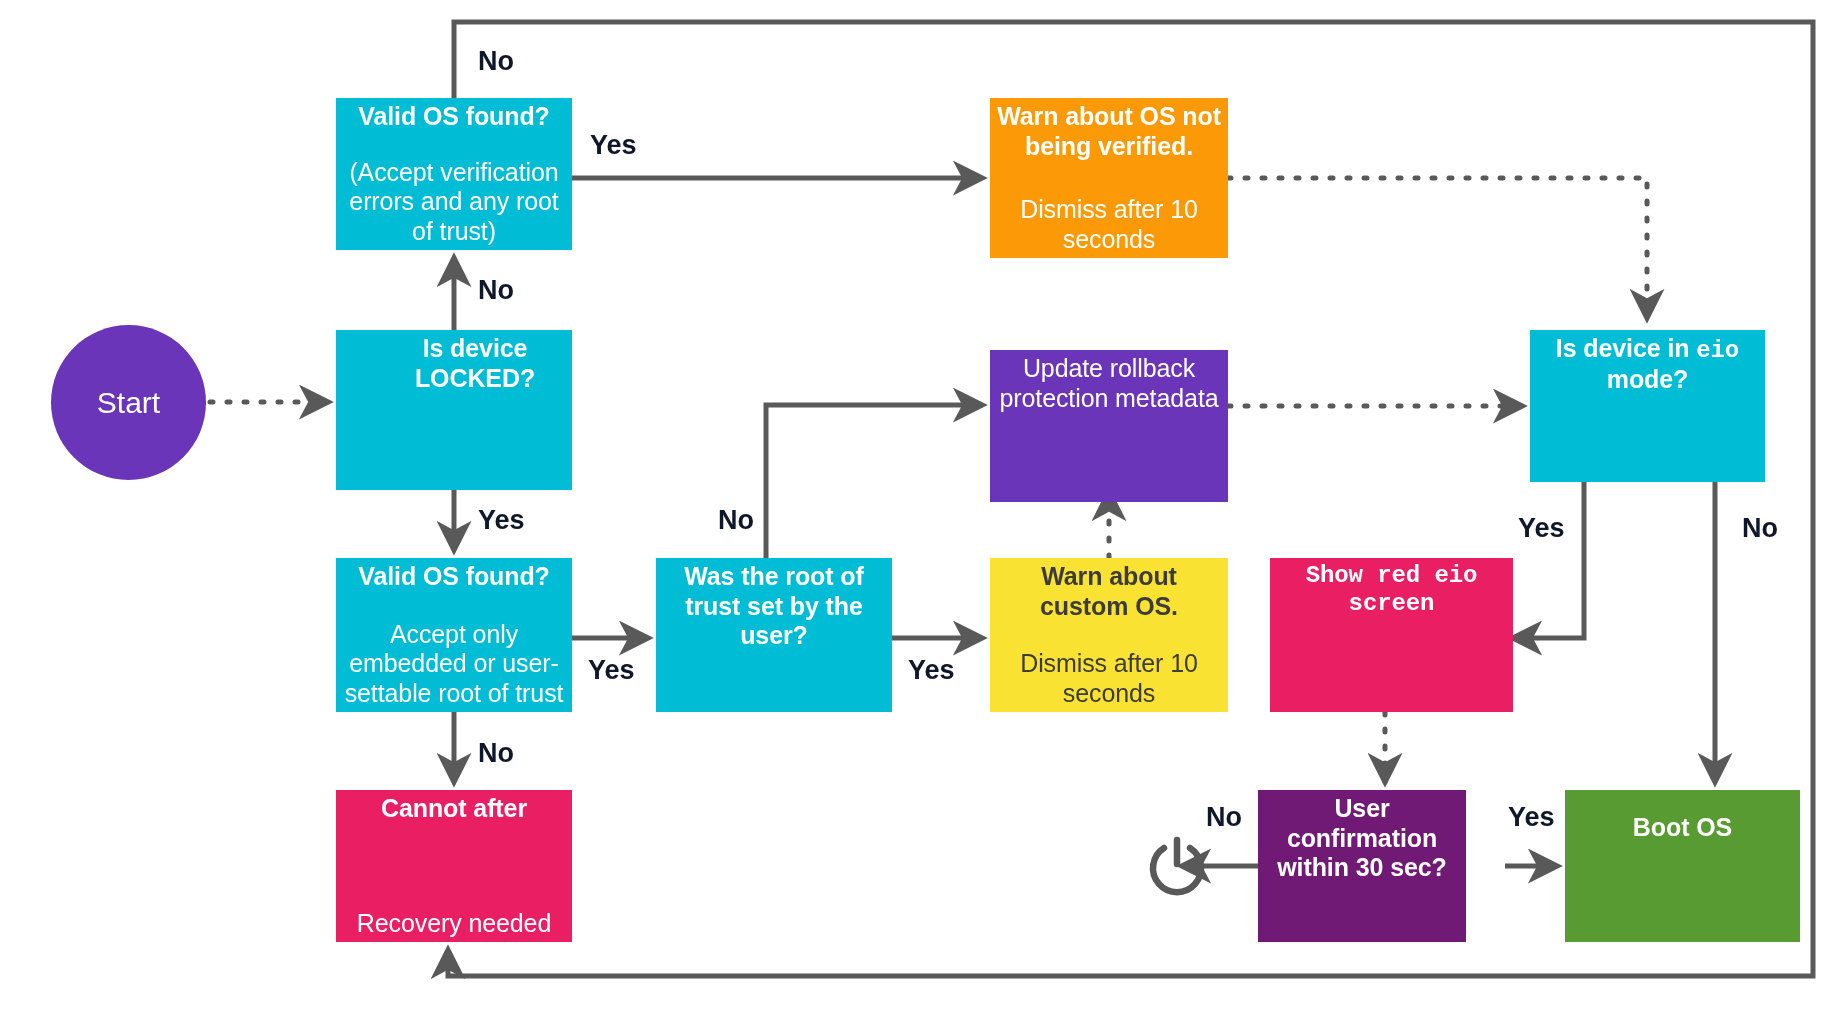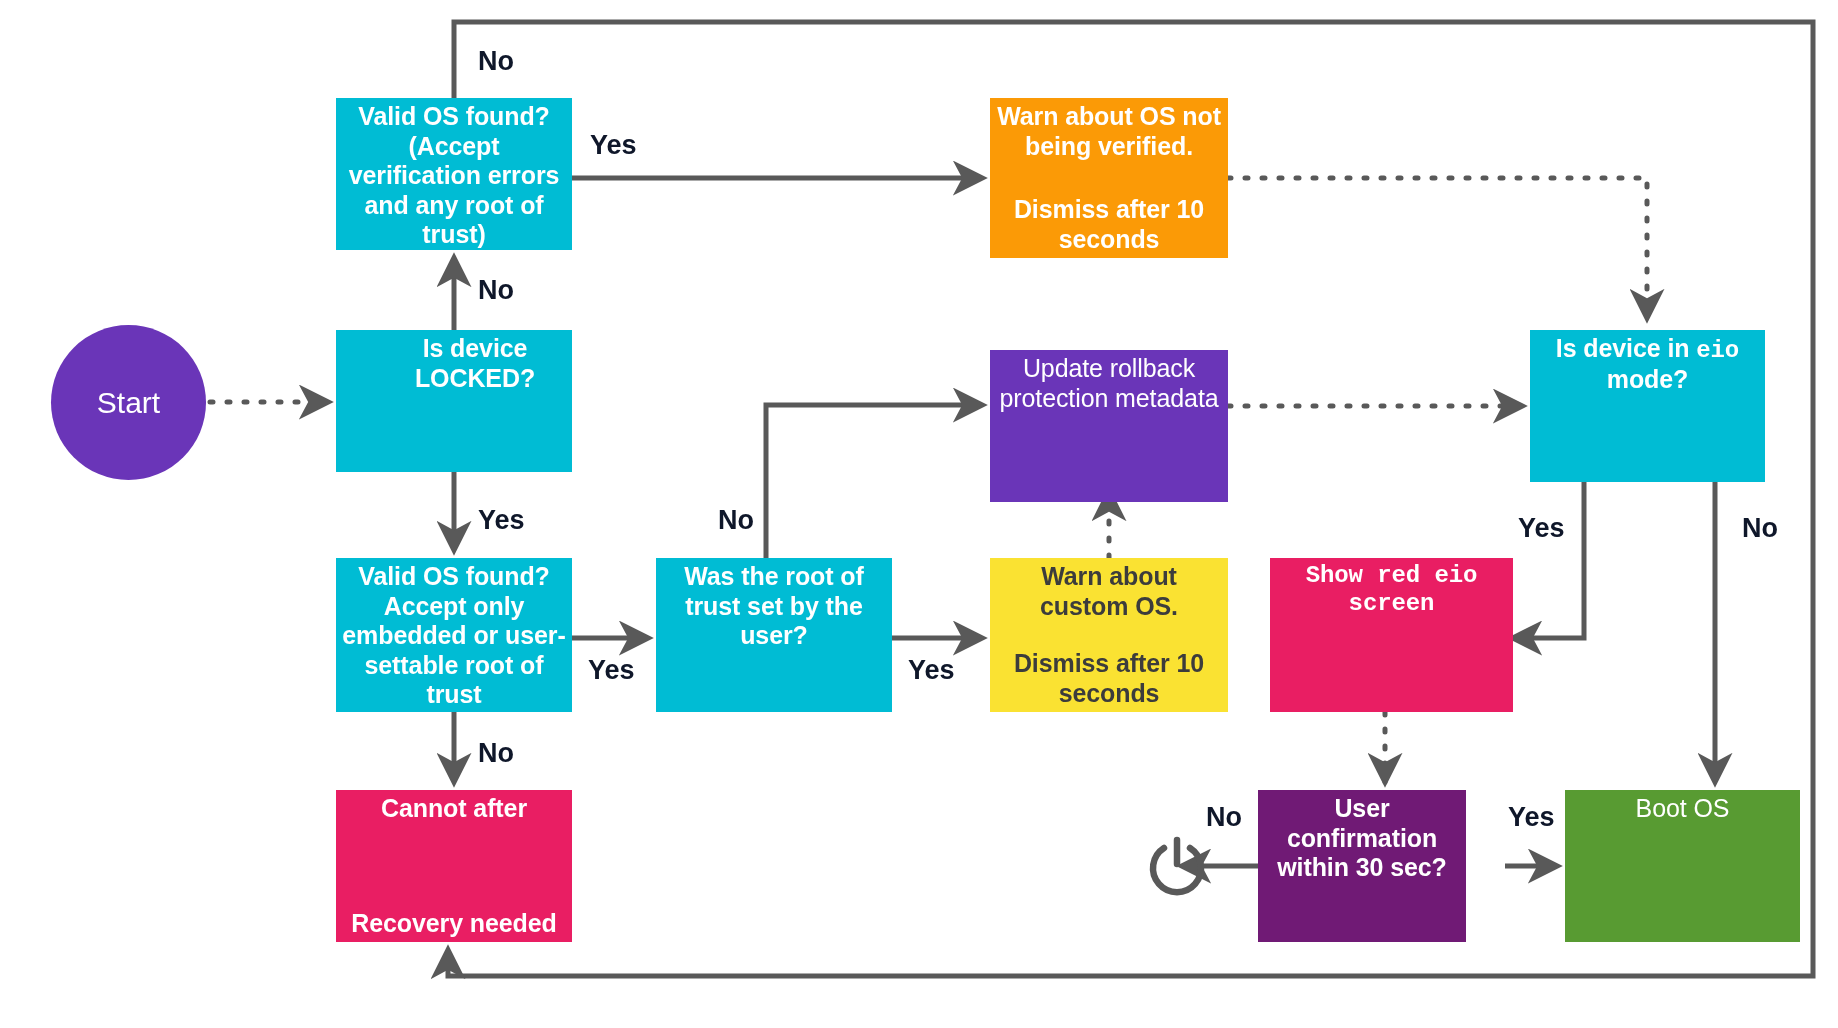--- a/index.html
+++ b/index.html
@@ -32,21 +32,21 @@
     text-align:center;
     line-height:1.18;
     padding:4px 6px;
   }
   .node .ttl{
     font-weight:bold;
     font-size:25px;
     letter-spacing:-0.1px;
   }
   .node .sub{
-    font-weight:bold;
+    font-weight:normal;
     font-size:25px;
     letter-spacing:-0.1px;
   }
   .mono{ font-family:"Liberation Mono", monospace; font-size:24px; }
   .light{ color:#ffffff; }
   .dark{ color:#3c3c3c; }
 
   .circle{
     position:absolute;
     border-radius:50%;
@@ -144,21 +144,21 @@
 
   <div class="circle" style="left:51px; top:325px; width:155px; height:155px; background:#6A35B8;">
     <span>Start</span>
   </div>
 
   <div class="node" style="left:336px; top:98px; width:236px; height:152px; background:#00BCD4;">
     <div class="ttl light">Valid OS found?</div>
     <div class="sub light">(Accept verification errors and any root of trust)</div>
   </div>
 
-  <div class="node" style="left:336px; top:330px; width:236px; height:142px; background:#00BCD4;padding-left:48px;">
+  <div class="node" style="left:336px; top:330px; width:236px; height:160px; background:#00BCD4;padding-left:48px;">
     <div class="ttl light">Is device LOCKED?</div>
   </div>
 
   <div class="node" style="left:336px; top:558px; width:236px; height:154px; background:#00BCD4;">
     <div class="ttl light">Valid OS found?</div>
     <div class="sub light">Accept only embedded or user-settable root of trust</div>
   </div>
 
   <div class="node" style="left:336px; top:790px; width:236px; height:152px; background:#E91E63;">
     <div class="ttl light">Cannot after</div>
@@ -193,21 +193,21 @@
     <div class="ttl light" style="font-family:'Liberation Mono', monospace; font-size:24px; font-weight:bold;">
       <span>Show red </span><span class="mono" style="font-weight:bold;">eio</span><span> screen</span>
     </div>
   </div>
 
   <div class="node" style="left:1258px; top:790px; width:208px; height:152px; background:#701a75;">
     <div class="ttl light">User confirmation within 30 sec?</div>
   </div>
 
   <div class="node" style="left:1565px; top:790px; width:235px; height:152px; background:#589B32;">
-    <div class="ttl light" style="font-weight:normal;">Boot OS</div>
+    <div class="ttl light" style="font-weight:bold;margin-top:19px;">Boot OS</div>
   </div>
 
   <div class="power" style="left:1145px; top:834px; width:64px; height:64px;">
     <svg viewBox="0 0 64 64" width="64" height="64" xmlns="http://www.w3.org/2000/svg">
       <path d="M 19 14 A 24 24 0 1 0 45 14" stroke="#595959" stroke-width="6.5" fill="none" stroke-linecap="round"></path>
       <line x1="32" y1="6" x2="32" y2="30" stroke="#595959" stroke-width="6.5" stroke-linecap="round"></line>
     </svg>
   </div>
 
   <div class="edge-label" style="left:478px; top:46px;">No</div>

